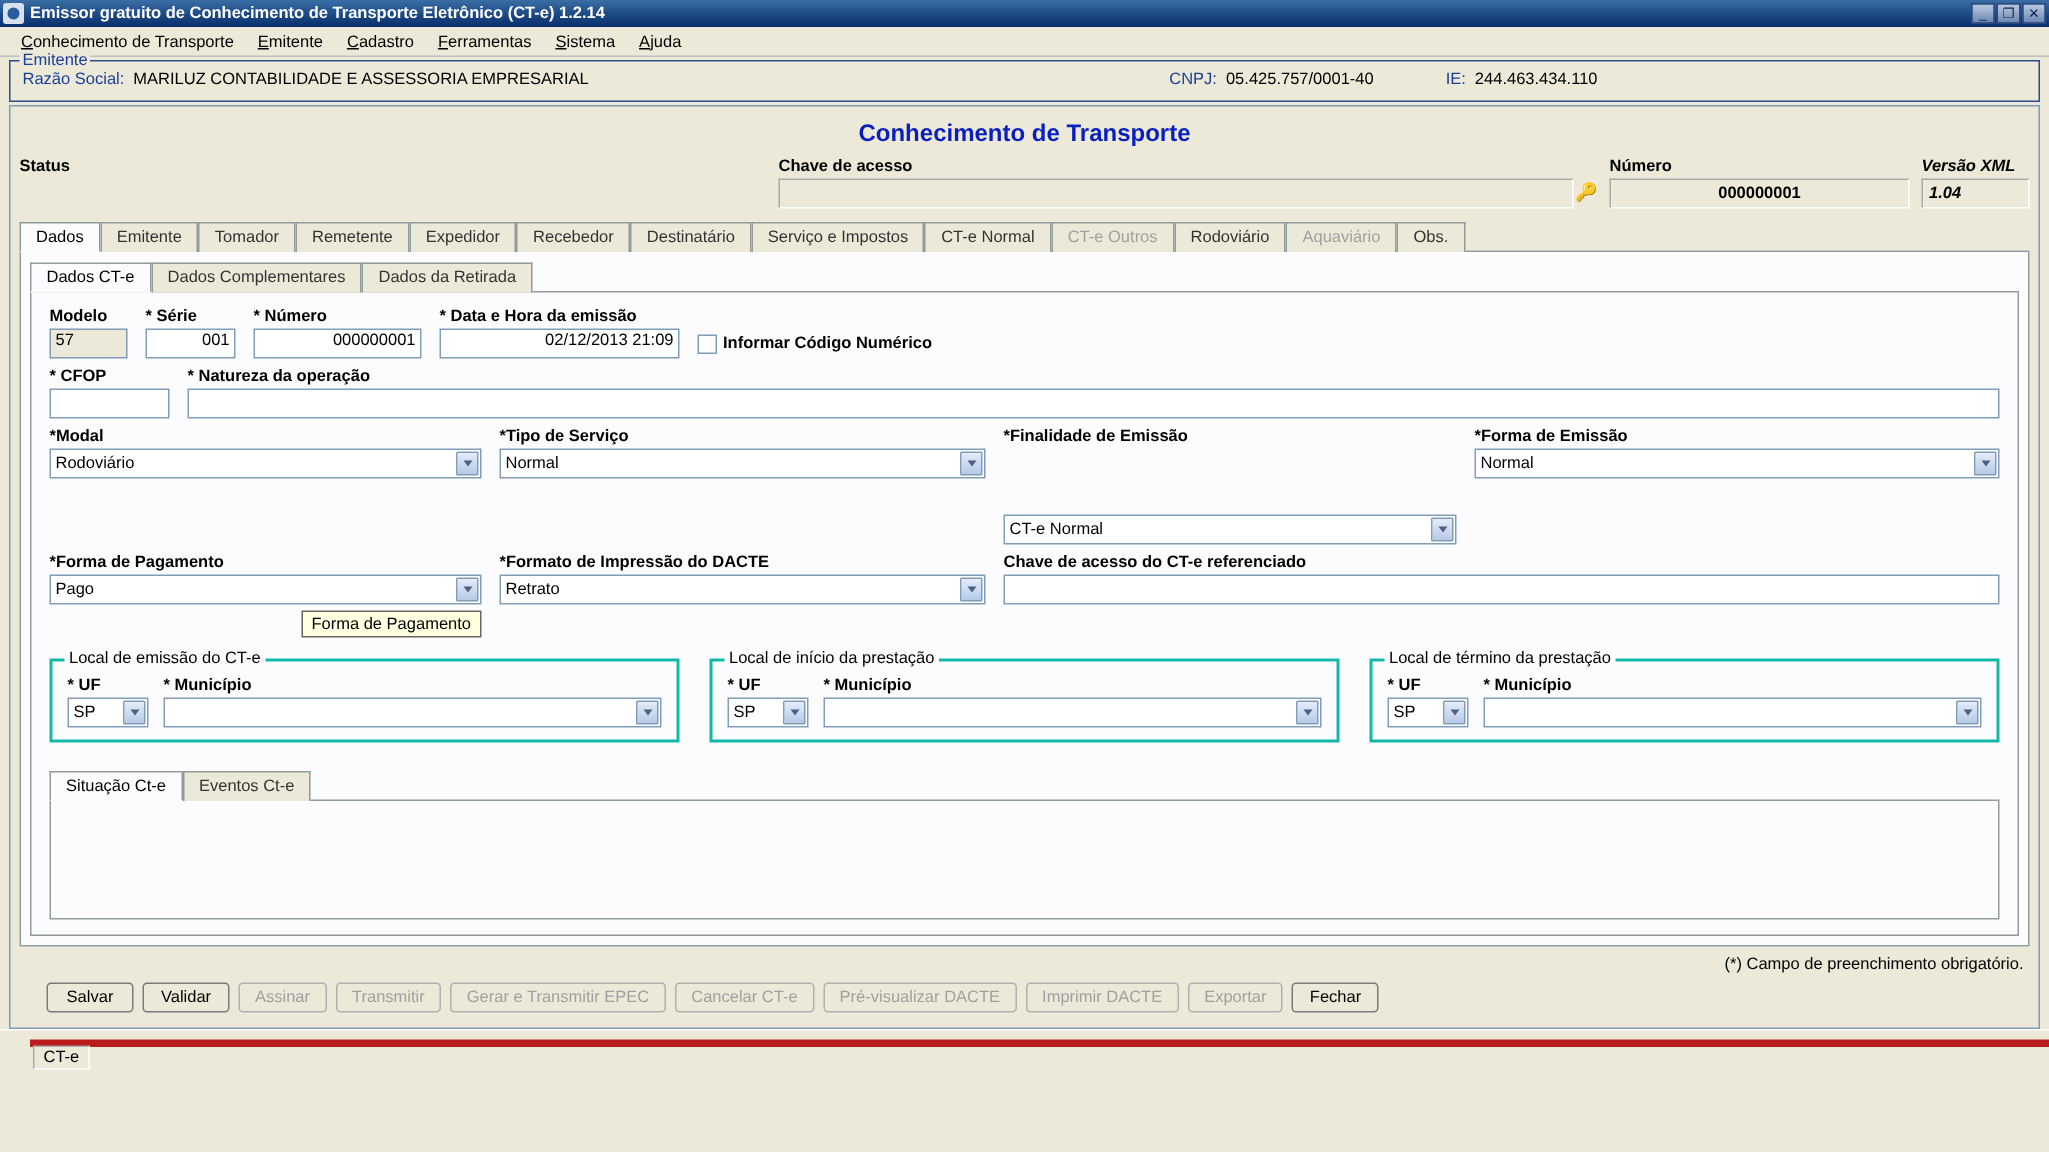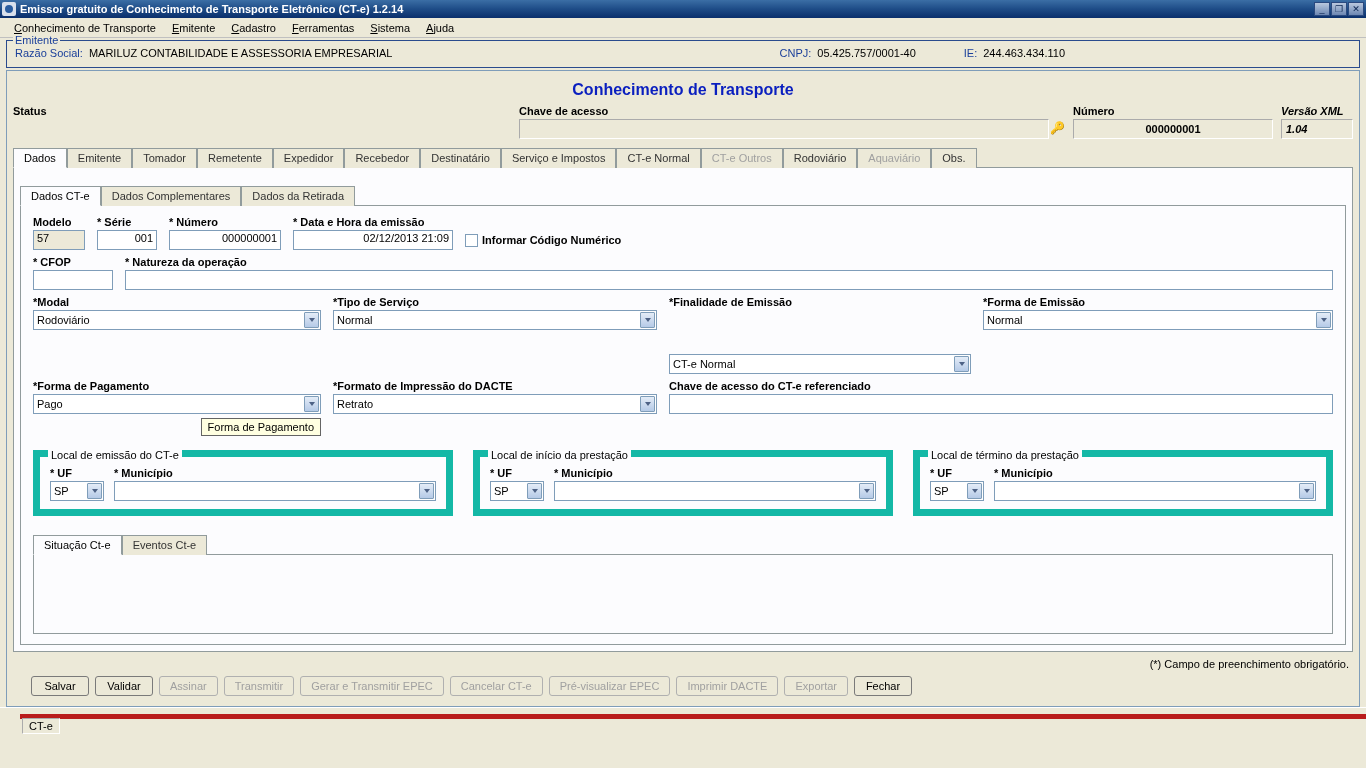--- a/index.html
+++ b/index.html
@@ -32,40 +32,40 @@
 .status-block label { font-weight: bold; padding-bottom: 2px; }
 .ro-field { background: #ece9d8; border: 1px inset #fff; padding: 2px 4px; height: 20px; display: flex; align-items: center; }
 .ro-center { justify-content: center; }
 
 .tabstrip { display: flex; position: relative; margin-top: 4px; }
 .tab { background: #ece9d8; border: 1px solid #919b9c; border-bottom: none; padding: 3px 10px; margin-right: 0px; cursor: pointer; color: #333; position: relative; top: 1px; }
 .tab.active { background: #fcfcfe; border-bottom: 1px solid #fcfcfe; color: #000; z-index: 2; }
 .tab.disabled { color: #a0a0a0; cursor: default; }
 .tabcontent { border: 1px solid #919b9c; background: #fcfcfe; padding: 6px; }
 
-.subtabstrip { display: flex; margin-top: 11px; }
+.subtabstrip { display: flex; margin-top: 0; }
 .subtabcontent { border: 1px solid #919b9c; background: #fcfcfe; padding: 10px 12px; }
 
 .formrow { display: flex; gap: 12px; margin-bottom: 6px; flex-wrap: wrap; }
 .formfield { display: flex; flex-direction: column; }
 .formfield label { font-weight: bold; padding-bottom: 2px; }
 .input { background: white; border: 1px solid #7f9db9; height: 20px; padding: 1px 3px; }
 .input.ro { background: #ece9d8; }
 .input.right { text-align: right; }
 .select { background: white; border: 1px solid #7f9db9; height: 20px; padding: 1px 3px; display: flex; align-items: center; justify-content: space-between; cursor: pointer; }
 .select .arrow { width: 15px; height: 16px; background: linear-gradient(to bottom, #e4ecf7, #b5cae7); border: 1px solid #7f9db9; border-radius: 1px; margin-right: -2px; display: flex; align-items: center; justify-content: center; }
 .select .arrow::after { content: ""; border-left: 3px solid transparent; border-right: 3px solid transparent; border-top: 4px solid #4d6185; }
 
 .checkbox-wrap { display: flex; align-items: center; gap: 4px; margin-top: 14px; }
 .checkbox { width: 13px; height: 13px; background: white; border: 1px solid #7f9db9; }
 
 .tooltip-badge { display:inline-block; background:#ffffe1; border:1px solid #646464; padding:2px 6px; margin-top:4px; }
 
 .group3 { display: flex; gap: 20px; margin-top: 14px; }
-.groupbox { border: 7px solid #14b8a6; position: relative; padding: 10px 10px 8px 10px; flex: 1; }
+.groupbox { border: 2px solid #14b8a6; position: relative; padding: 10px 10px 8px 10px; flex: 1; }
 .groupbox .glegend { position: absolute; top: -8px; left: 8px; background: #fcfcfe; padding: 0 3px; }
 
 .bottom-tabs-wrap { margin-top: 18px; }
 .bottom-content { border: 1px solid #919b9c; height: 80px; background: #fcfcfe; }
 
 .helper-right { text-align: right; padding: 6px 4px 2px 0; }
 
 .action-bar { display: flex; gap: 6px; padding: 4px 18px; }
 .btn { background: #ece9d8; border: 1px solid #7a7a7a; border-radius: 3px; padding: 3px 10px; min-width: 58px; text-align: center; cursor: pointer; }
 .btn.disabled { color: #a0a0a0; border-color: #b0b0b0; cursor: default; }
@@ -329,21 +329,21 @@
 
   <div class="helper-right">(*) Campo de preenchimento obrigatório.</div>
 
   <div class="action-bar" id="action-bar">
       <div class="btn">Salvar</div>
       <div class="btn">Validar</div>
       <div class="btn disabled">Assinar</div>
       <div class="btn disabled">Transmitir</div>
       <div class="btn disabled">Gerar e Transmitir EPEC</div>
       <div class="btn disabled">Cancelar CT-e</div>
-      <div class="btn disabled">Pré-visualizar EPEC</div>
+      <div class="btn disabled">Pré-visualizar DACTE</div>
       <div class="btn disabled">Imprimir DACTE</div>
       <div class="btn disabled">Exportar</div>
       <div class="btn">Fechar</div>
     </div>
 
 </div>
 
 <div class="statusbar-outer">
 <div class="statusbar" style="margin-top:6px;">
   <span class="status-cell">CT-e</span>

